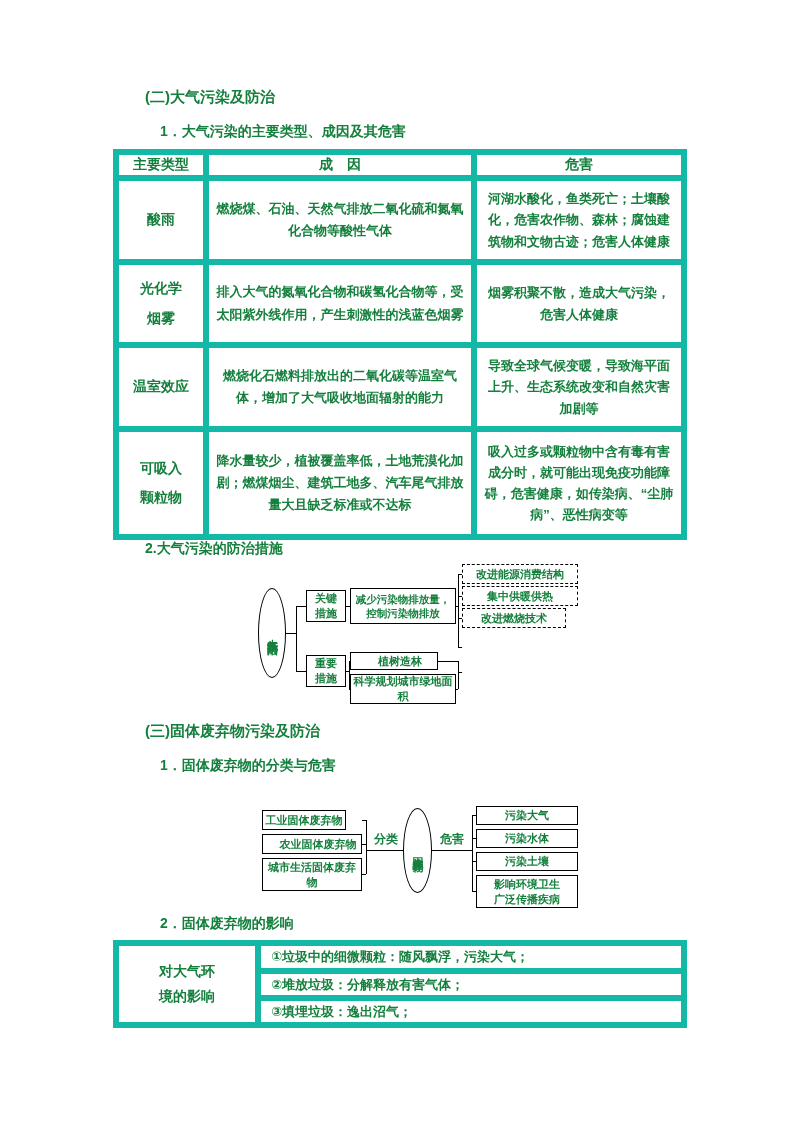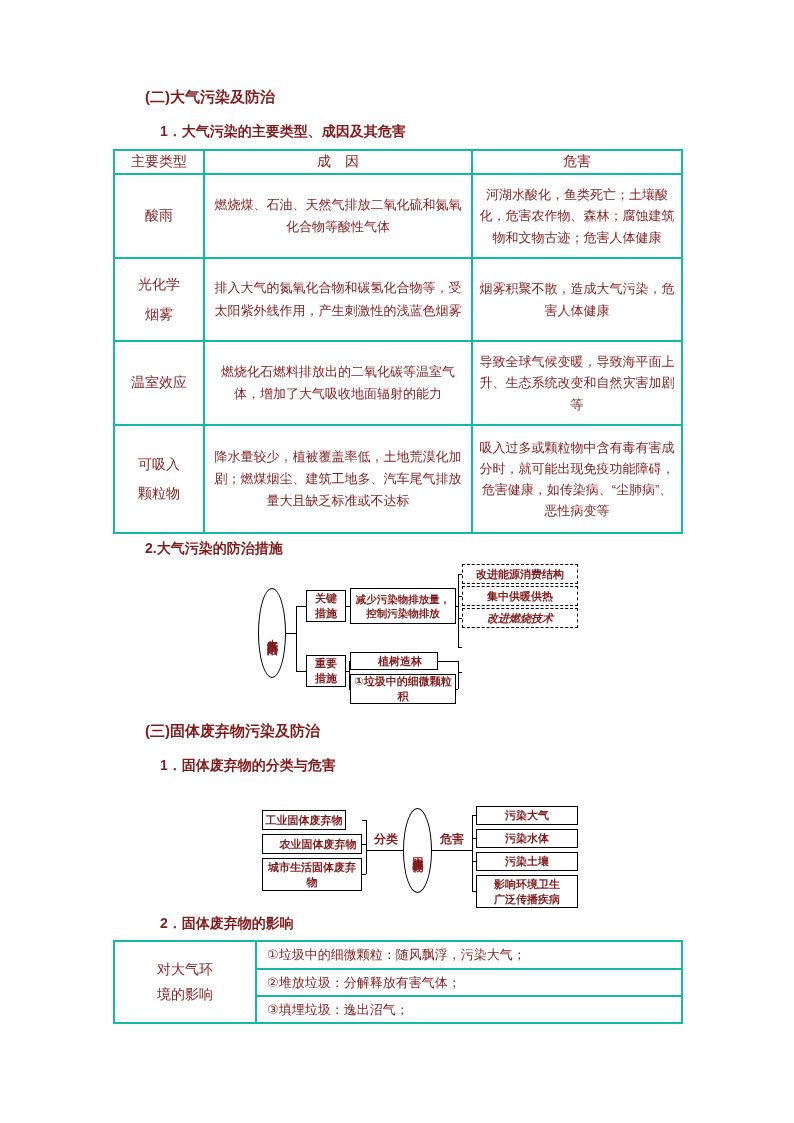--- a/index.html
+++ b/index.html
@@ -1,23 +1,23 @@
 <!DOCTYPE html>
 <html><head>
 <meta charset="utf-8">
 <style>
   html,body{margin:0;padding:0;background:#ffffff;}
   .page{position:relative;width:794px;height:1123px;background:#ffffff;
-        font-family:"Liberation Sans","DejaVu Sans",sans-serif;color:#7f1d1d;overflow:hidden;}
+        font-family:"Liberation Sans","DejaVu Sans",sans-serif;color:#15803d;overflow:hidden;}
   .abs{position:absolute;}
   .h1{font-size:15px;font-weight:bold;white-space:nowrap;}
   .h2{font-size:14px;font-weight:bold;white-space:nowrap;}
 
   table.grid{border-collapse:collapse;table-layout:fixed;width:568px;background:#fff;}
-  table.grid td{border:2px solid #14b8a6;font-weight:normal;text-align:center;
+  table.grid td{border:6px solid #14b8a6;font-weight:bold;text-align:center;
                 vertical-align:middle;padding:1px 6px;box-sizing:border-box;}
   .t1 tr.hdr td{font-size:14px;}
   .t1 td.type{font-size:14px;line-height:2.1;white-space:pre-line;}
   .t1 td.cause{font-size:13px;line-height:1.7;}
   .t1 td.harm{font-size:13px;line-height:1.62;}
 
   .t2 td.rowhdr{font-size:14px;white-space:pre-line;line-height:1.8;}
   .t2 td.item{font-size:13px;text-align:left;padding-left:10px;}
 
   .diagram{position:absolute;}
@@ -102,25 +102,25 @@
     </svg>
     <div class="ellipse" style="left:5px;top:30px;width:28px;height:90px;">
       <span class="vtext">大气污染防治</span>
     </div>
     <div class="dbox" style="left:53px;top:32px;width:40px;height:32px;">关键
 措施</div>
     <div class="dbox" style="left:97px;top:30px;width:106px;height:36px;font-size:10.5px;">减少污染物排放量，
 控制污染物排放</div>
     <div class="dbox dashed" style="left:209px;top:6px;width:116px;height:20px;">改进能源消费结构</div>
     <div class="dbox dashed" style="left:209px;top:28px;width:116px;height:20px;">集中供暖供热</div>
-    <div class="dbox dashed" style="left:209px;top:50px;width:116px;height:20px;font-style:italic;">改进燃烧技术</div>
+    <div class="dbox dashed" style="left:209px;top:50px;width:104px;height:20px;">改进燃烧技术</div>
     <div class="dbox" style="left:53px;top:97px;width:40px;height:32px;">重要
 措施</div>
     <div class="dbox" style="left:97px;top:94px;width:88px;height:18px;padding-left:14px;">植树造林</div>
-    <div class="dbox" style="left:97px;top:116px;width:106px;height:30px;">①垃圾中的细微颗粒
+    <div class="dbox" style="left:97px;top:116px;width:106px;height:30px;">科学规划城市绿地面
 积</div>
   </div>
 
   <div class="abs h1" style="left:145px;top:722px;text-align:right;">(三)固体废弃物污染及防治</div>
   <div class="abs h2" style="left:160px;top:757px;">1．固体废弃物的分类与危害</div>
 
   <div class="diagram" style="left:253px;top:800px;width:335px;height:112px;">
     <svg width="335" height="112" shape-rendering="crispEdges">
       <line x1="109" y1="20" x2="113" y2="20" stroke="#000" stroke-width="1"></line>
       <line x1="109" y1="44" x2="113" y2="44" stroke="#000" stroke-width="1"></line>

